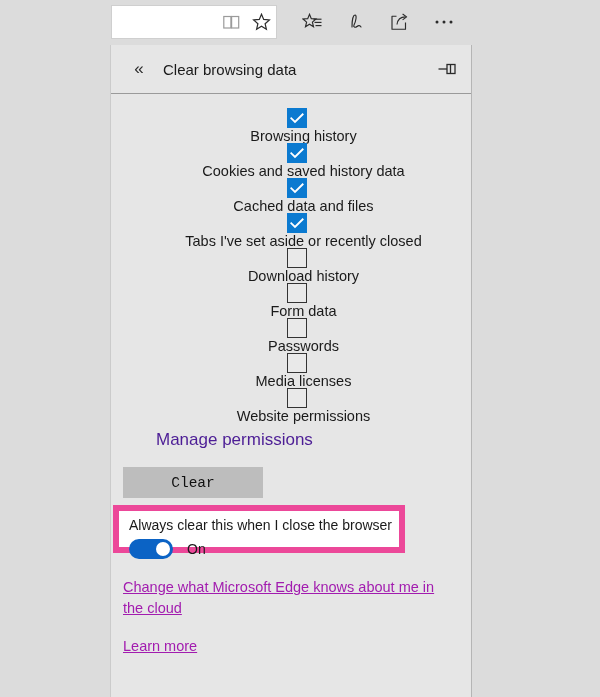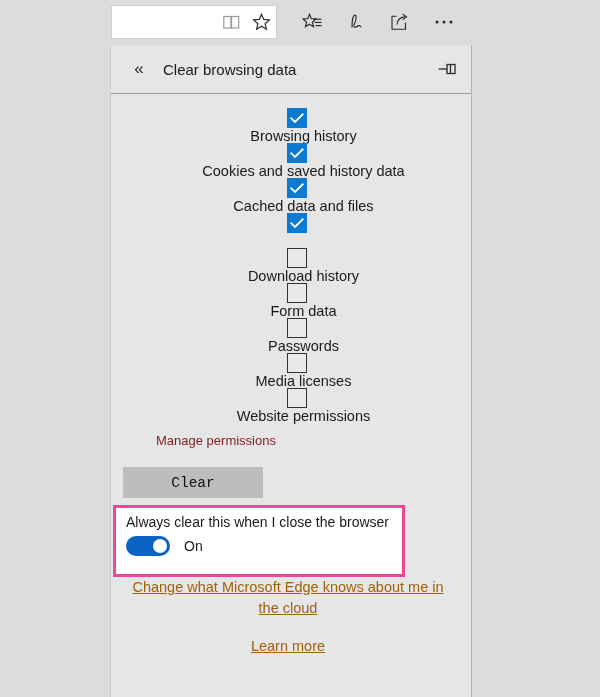--- a/index.html
+++ b/index.html
@@ -135,22 +135,22 @@
     border: 1.6px solid #0b7ad0;
   }
   .option-label {
     font-size: 14.5px;
     color: #1a1a1a;
     margin-left: 13px;
     white-space: nowrap;
   }
 
   .link {
-    color: #7f1d1d;
-    font-size: 13px;
+    color: #4c1d95;
+    font-size: 17px;
     cursor: pointer;
   }
   #manage-permissions-row {
     padding-left: 45px;
     height: 34px;
     display: flex;
     align-items: center;
   }
   #manage-permissions-link {
     text-decoration: none;
@@ -171,22 +171,22 @@
     color: #101010;
     cursor: pointer;
   }
 
   
   #always-clear-block {
     position: absolute;
     left: 2px;
     top: 460px;
     width: 292px;
-    height: 72px;
-    border: 3px solid #ec4899;
+    height: 48px;
+    border: 6px solid #ec4899;
     background: #ffffff;
     box-sizing: border-box;
   }
   #always-clear-label {
     font-size: 14px;
     color: #1a1a1a;
     padding: 6px 0 0 10px;
     white-space: nowrap;
   }
   #toggle-row {
@@ -221,26 +221,25 @@
   
   #footer-links {
     position: absolute;
     left: 12px;
     top: 532px;
     width: 330px;
   }
   .footer-link {
     display: block;
     font-size: 14.5px;
-    color: #a16207;
+    color: #a21caf;
     text-decoration: underline;
     line-height: 21px;
     margin-bottom: 17px;
     cursor: pointer;
-    text-align: center;
   }
   .icon-svg { display: block; }
 </style>
 </head>
 <body>
 
 <div id="toolbar-strip">
 
   <div id="address-bar">
 
@@ -329,20 +328,21 @@
           </svg>
         </div>
         <span class="option-label">Cached data and files</span>
       </div>
       <div class="option-row">
         <div class="checkbox checked">
           <svg width="14" height="11" viewBox="0 0 14 11" fill="none" stroke="#ffffff" stroke-width="1.9" stroke-linecap="square">
             <polyline points="1.3,5.3 5,9 12.6,1.4"></polyline>
           </svg>
         </div>
+        <span class="option-label">Tabs I've set aside or recently closed</span>
       </div>
       <div class="option-row">
         <div class="checkbox unchecked"></div>
         <span class="option-label">Download history</span>
       </div>
       <div class="option-row">
         <div class="checkbox unchecked"></div>
         <span class="option-label">Form data</span>
       </div>
       <div class="option-row">

